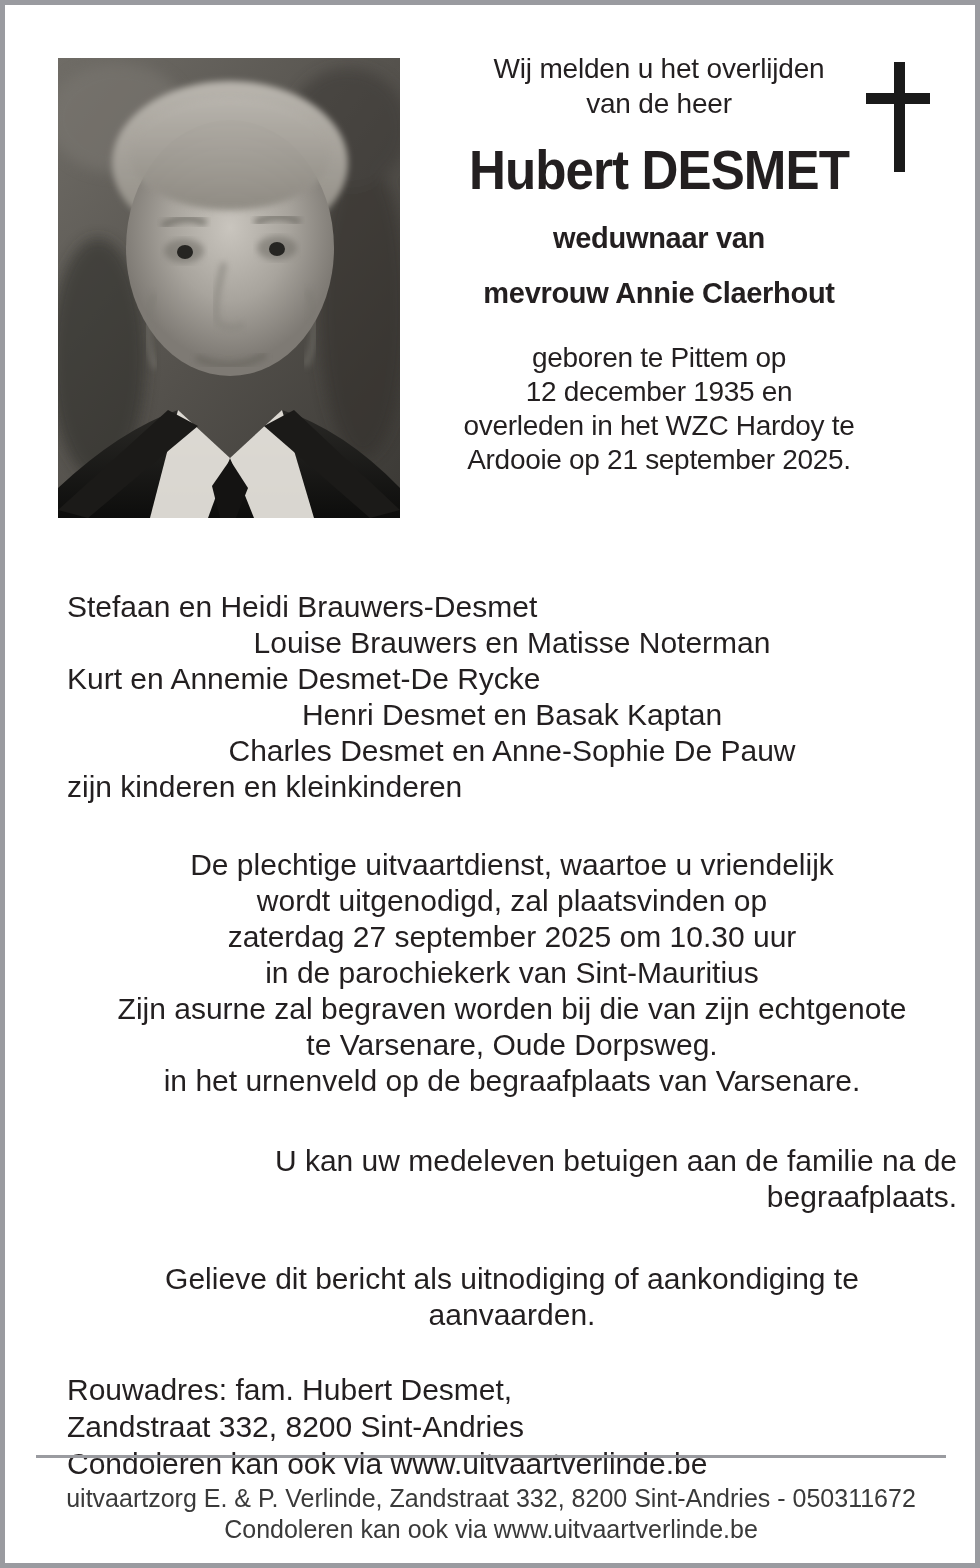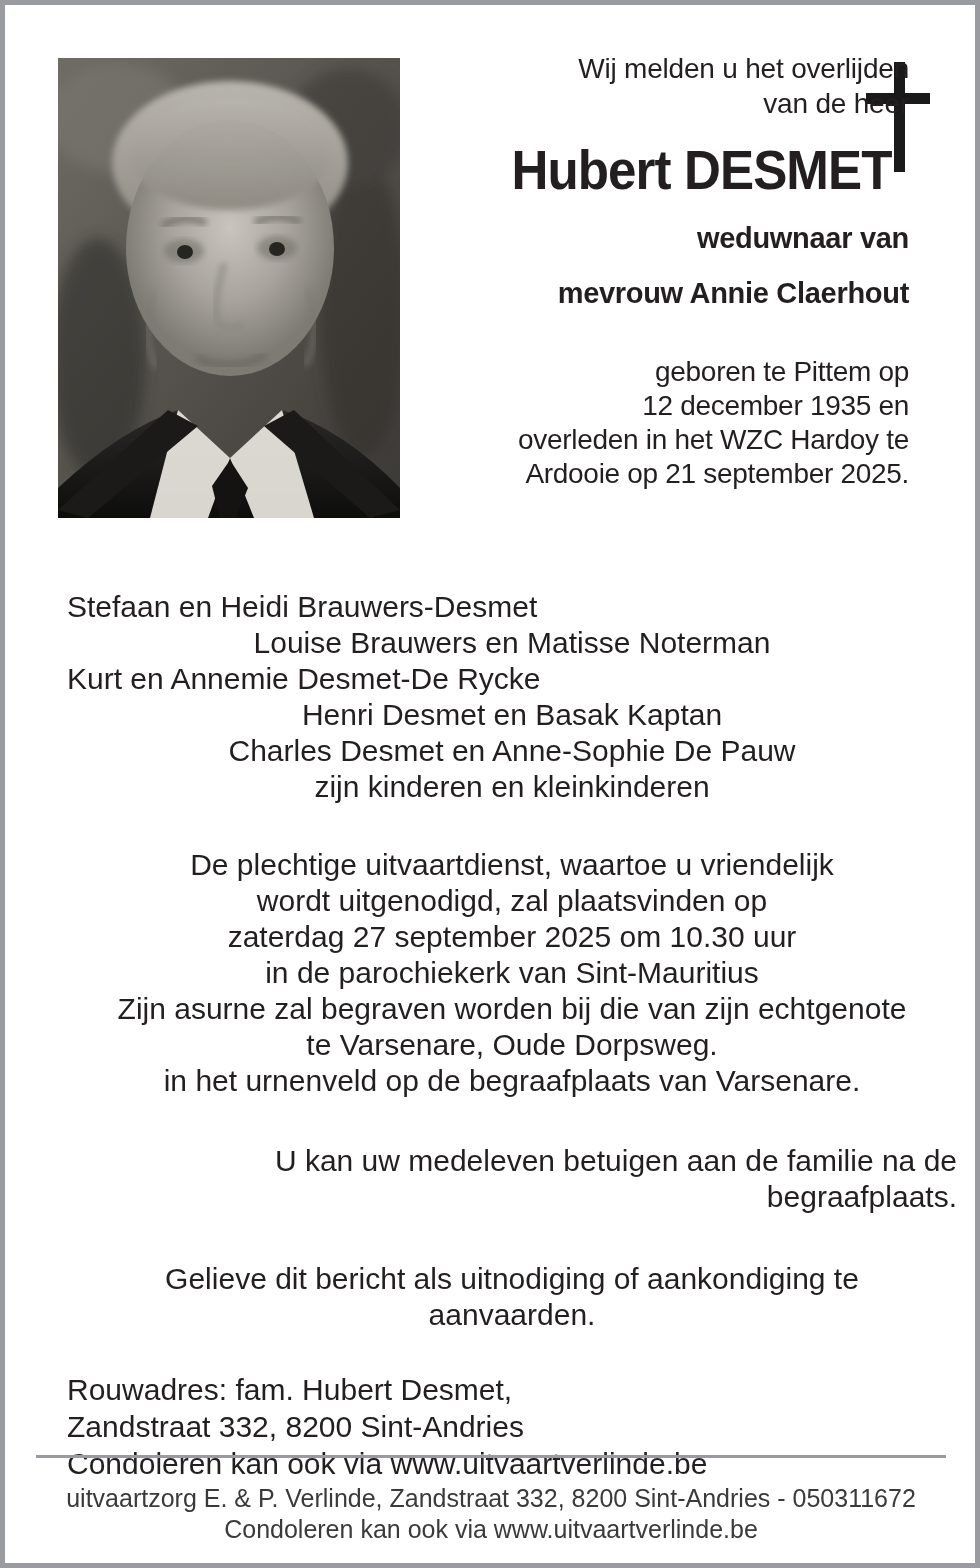--- a/index.html
+++ b/index.html
@@ -61,21 +61,21 @@
     left: 0px; top: 31px;
     width: 64px; height: 11px;
     background: #1a1a1a;
   }
 
   #header-text {
     position: absolute;
     left: 404px;
     top: 46px;
     width: 500px;
-    text-align: right;
+    text-align: center;
   }
 
   .hdr-intro {
     font-family: "Liberation Sans", sans-serif;
     font-size: 28px;
     line-height: 35px;
     font-weight: 400;
     letter-spacing: -0.2px;
     color: #231f20;
   }
@@ -99,21 +99,21 @@
     margin-top: 20px;
     letter-spacing: -0.3px;
     color: #231f20;
   }
 
   .hdr-dates {
     font-family: "Liberation Sans", sans-serif;
     font-size: 28px;
     line-height: 34px;
     font-weight: 400;
-    margin-top: 44px;
+    margin-top: 30px;
     letter-spacing: -0.3px;
     color: #231f20;
   }
 
   
   #body-block {
     position: absolute;
     left: 62px;
     top: 584px;
     width: 890px;
@@ -125,21 +125,21 @@
     font-weight: 400;
   }
 
   #family {
     font-size: 30px;
     line-height: 36px;
   }
   #family .ln { white-space: pre; }
   #family .ln.left   { text-align: left; }
   #family .ln.center { text-align: center; }
-  #family .ln.right  { text-align: center; }
+  #family .ln.right  { text-align: left; }
 
   #service {
     margin-top: 42px;
     font-size: 30px;
     line-height: 36px;
     text-align: center;
   }
 
   #condolence {
     margin-top: 44px;

